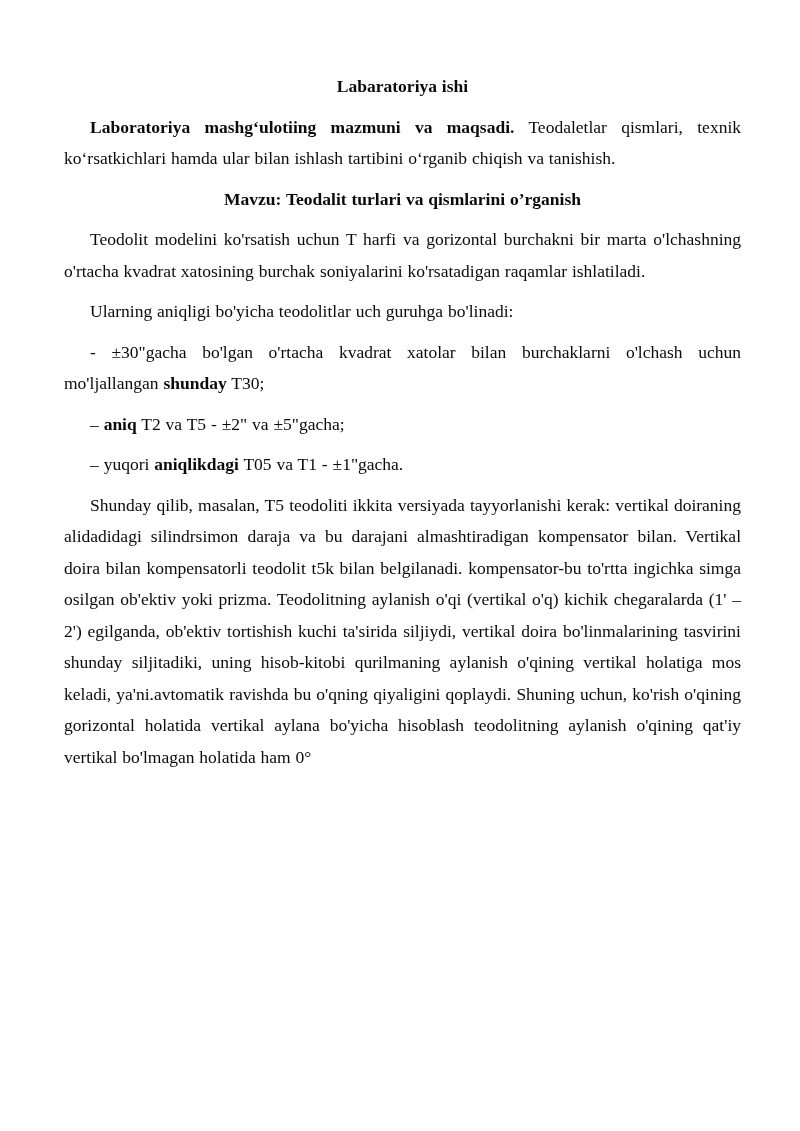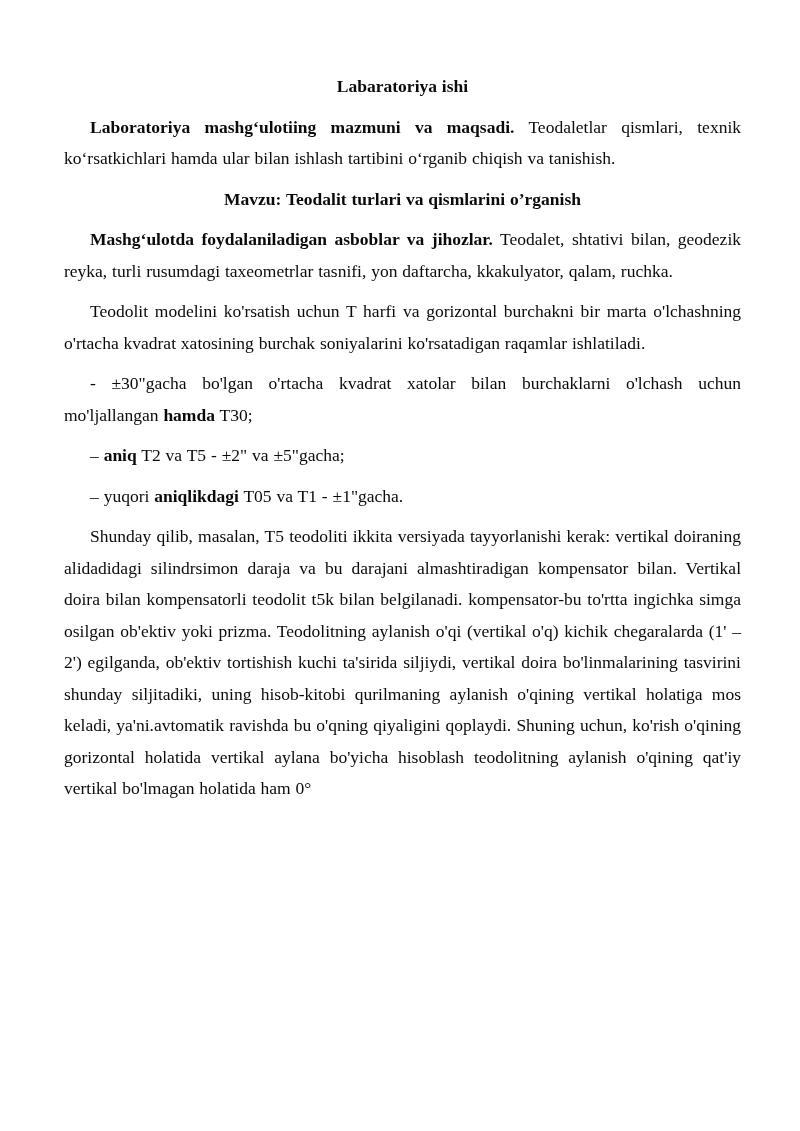--- a/index.html
+++ b/index.html
@@ -38,28 +38,28 @@
 <body>
 
 <div class="page">
 
   <p class="para center-para">Labaratoriya ishi</p>
 
   <p class="para"><span class="b">Laboratoriya mashg‘ulotiing mazmuni va maqsadi.</span><span> Teodaletlar qismlari, texnik ko‘rsatkichlari hamda ular bilan ishlash tartibini o‘rganib chiqish va tanishish.</span></p>
 
   <p class="para center-para"><span>Mavzu:</span><span> Teodalit turlari va qismlarini o’rganish</span></p>
 
-  <p class="para"><span class="b">Mashg‘ulotda foydalaniladigan asboblar va jihozlar.</span><span> Teodalet, shtativi bilan, geodezik reyka, turli rusumdagi taxeometrlar tasnifi, yon daftarcha, kkakulyator, qalam, ruchka.</span></p>
 
 
 
   <p class="para">Teodolit modelini ko'rsatish uchun T harfi va gorizontal burchakni bir marta o'lchashning o'rtacha kvadrat xatosining burchak soniyalarini ko'rsatadigan raqamlar ishlatiladi.</p>
 
+  <p class="para">Ularning aniqligi bo'yicha teodolitlar uch guruhga bo'linadi:</p>
 
-  <p class="para"><span>- ±30"gacha bo'lgan o'rtacha kvadrat xatolar bilan burchaklarni o'lchash uchun mo'ljallangan </span><span class="b">hamda</span><span> T30;</span></p>
+  <p class="para"><span>- ±30"gacha bo'lgan o'rtacha kvadrat xatolar bilan burchaklarni o'lchash uchun mo'ljallangan </span><span class="b">shunday</span><span> T30;</span></p>
 
   <p class="para"><span>– </span><span class="b">aniq</span><span> T2 va T5 - ±2" va ±5"gacha;</span></p>
 
   <p class="para"><span>– yuqori </span><span class="b">aniqlikdagi</span><span> T05 va T1 - ±1"gacha.</span></p>
 
   <p class="para">Shunday qilib, masalan, T5 teodoliti ikkita versiyada tayyorlanishi kerak: vertikal doiraning alidadidagi silindrsimon daraja va bu darajani almashtiradigan kompensator bilan. Vertikal doira bilan kompensatorli teodolit t5k bilan belgilanadi. kompensator-bu to'rtta ingichka simga osilgan ob'ektiv yoki prizma. Teodolitning aylanish o'qi (vertikal o'q) kichik chegaralarda (1' – 2') egilganda, ob'ektiv tortishish kuchi ta'sirida siljiydi, vertikal doira bo'linmalarining tasvirini shunday siljitadiki, uning hisob-kitobi qurilmaning aylanish o'qining vertikal holatiga mos keladi, ya'ni.avtomatik ravishda bu o'qning qiyaligini qoplaydi. Shuning uchun, ko'rish o'qining gorizontal holatida vertikal aylana bo'yicha hisoblash teodolitning aylanish o'qining qat'iy vertikal bo'lmagan holatida ham 0°</p>
 
 </div>
 
 </body></html>

